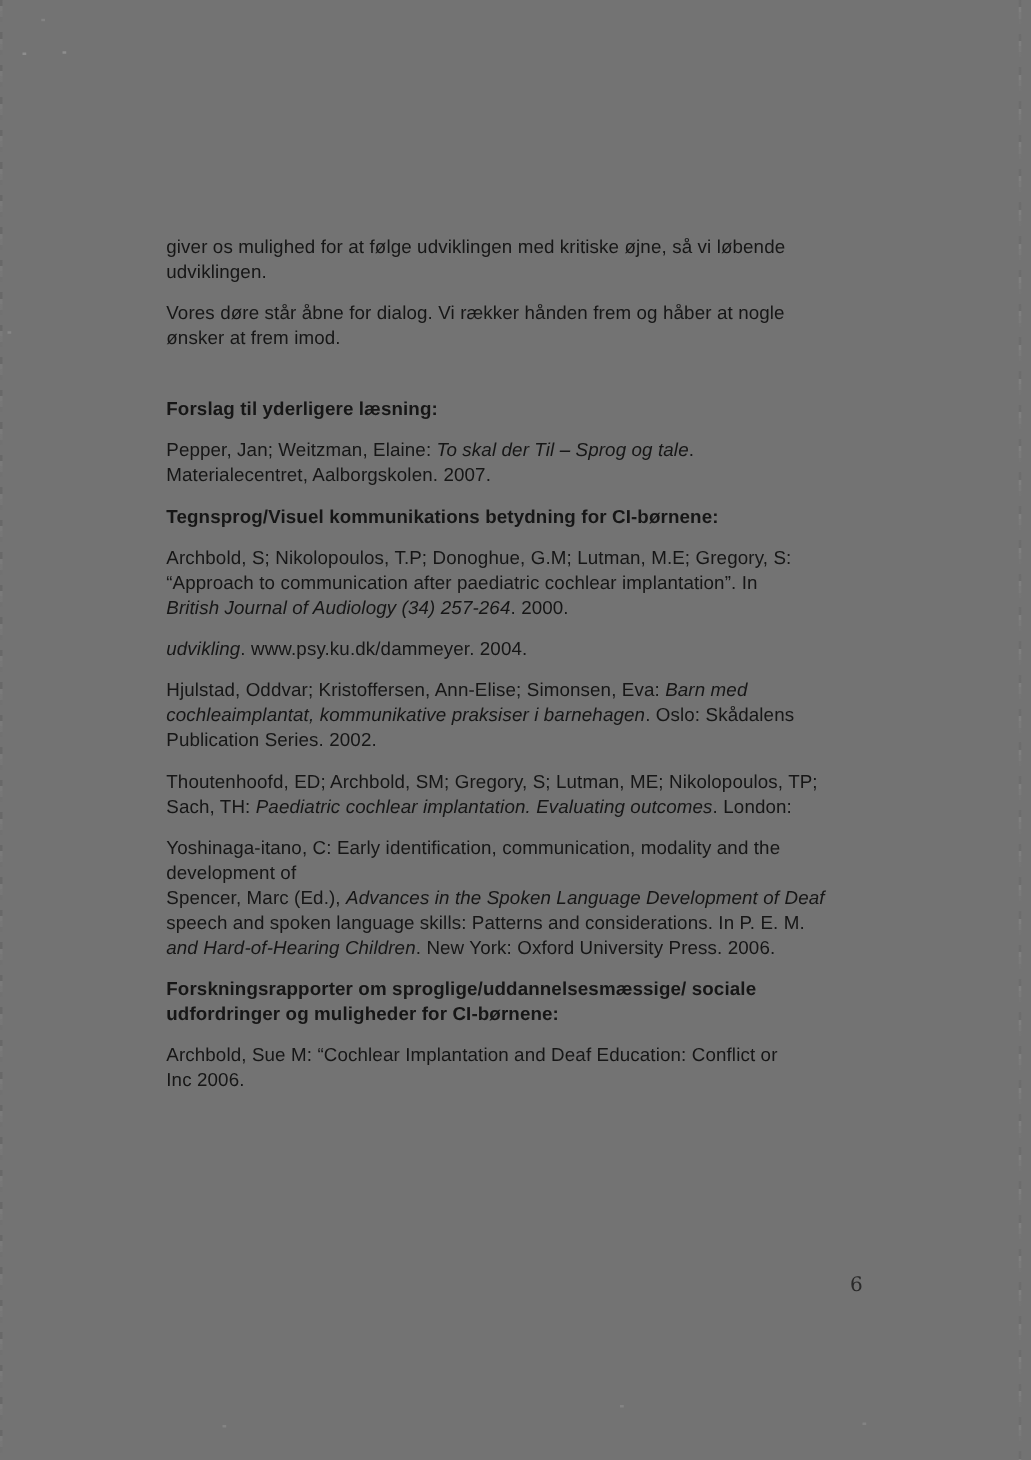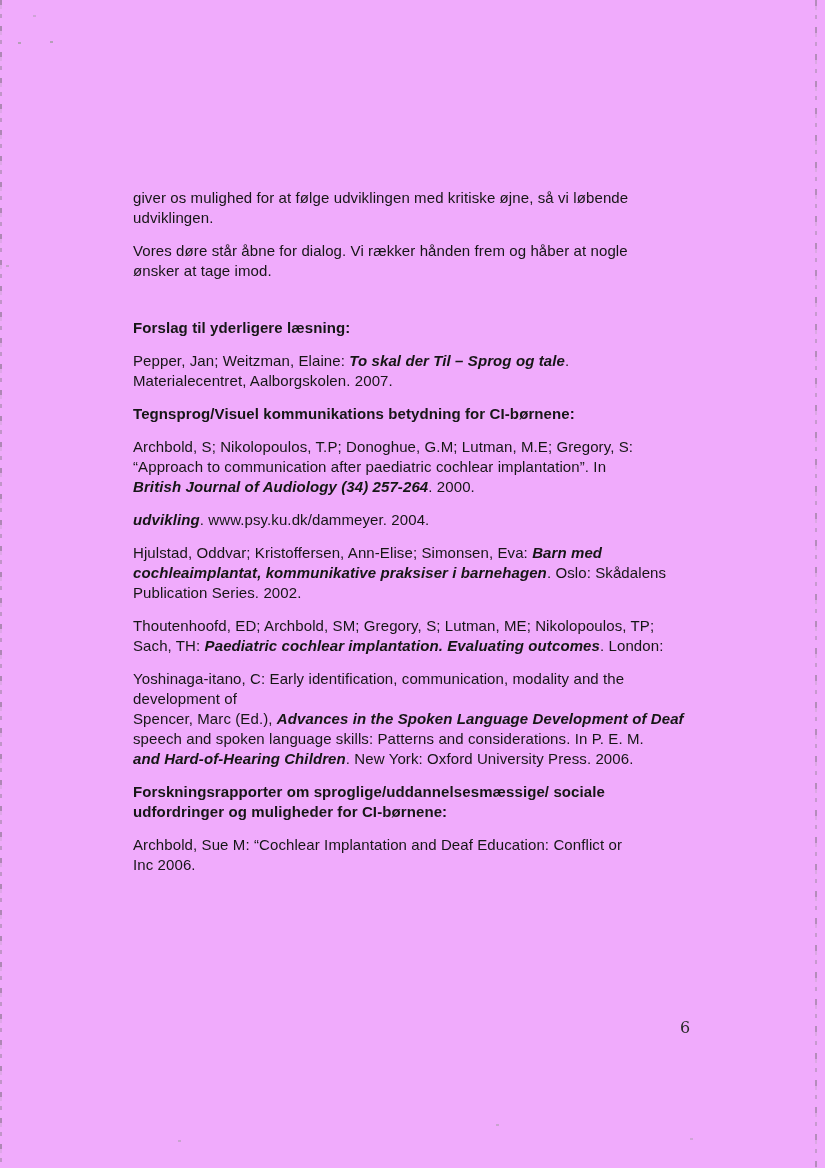--- a/index.html
+++ b/index.html
@@ -10,21 +10,21 @@
   body {
     width: 825px;
     height: 1168px;
     position: relative;
     overflow: hidden;
     font-family: "Liberation Sans", sans-serif;
   }
   .scan-page {
     position: absolute;
     inset: 0;
-    background: #f0abfc;
+    background: #737373;
   }
   
   .edge-left {
     position: absolute;
     left: 0; top: 0;
     width: 2px; height: 1168px;
     background: repeating-linear-gradient(
       to bottom,
       rgba(90,90,90,0.55) 0 5px,
       rgba(150,150,150,0.25) 5px 9px,
@@ -64,21 +64,21 @@
     font-size: 15px;
     line-height: 20px;
     letter-spacing: 0.1px;
   }
   .block { margin: 0 0 13px 0; }
   .block.heading { font-weight: 700; }
   
   .block:nth-child(3) { margin-top: 37px; }
   .line { white-space: nowrap; }
   .n { font-style: normal; }
-  .i { font-style: italic; font-weight: bold; }
+  .i { font-style: italic; }
   .u { }
   .page-number {
     position: absolute;
     left: 680px;
     top: 1018px;
     font-family: "DejaVu Serif", serif;
     font-size: 16px;
     color: #2a2a2a;
   }
 </style>
@@ -98,21 +98,21 @@
   <div class="speck" style="left:178px; top:1140px; opacity:0.45;"></div>
   <div class="speck" style="left:690px; top:1138px; opacity:0.4;"></div>
 
   <div class="textcol">
       <div class="block paragraph">
         <div class="line"><span class="n">giver os mulighed for at følge udviklingen med kritiske øjne, så vi løbende</span></div>
         <div class="line"><span class="n">udviklingen.</span></div>
       </div>
       <div class="block paragraph">
         <div class="line"><span class="n">Vores døre står åbne for dialog. Vi rækker hånden frem og håber at nogle</span></div>
-        <div class="line"><span class="n">ønsker at tage imod.</span></div>
+        <div class="line"><span class="n">ønsker at frem imod.</span></div>
       </div>
       <div class="block heading">
         <div class="line"><span class="n">Forslag til yderligere læsning:</span></div>
       </div>
       <div class="block paragraph">
         <div class="line"><span class="n">Pepper, Jan; Weitzman, Elaine: </span><span class="i">To skal der Til – Sprog og tale</span><span class="n">.</span></div>
         <div class="line"><span class="n">Materialecentret, Aalborgskolen. 2007.</span></div>
       </div>
       <div class="block heading">
         <div class="line"><span class="n">Tegnsprog/Visuel kommunikations betydning for CI-børnene:</span></div>

